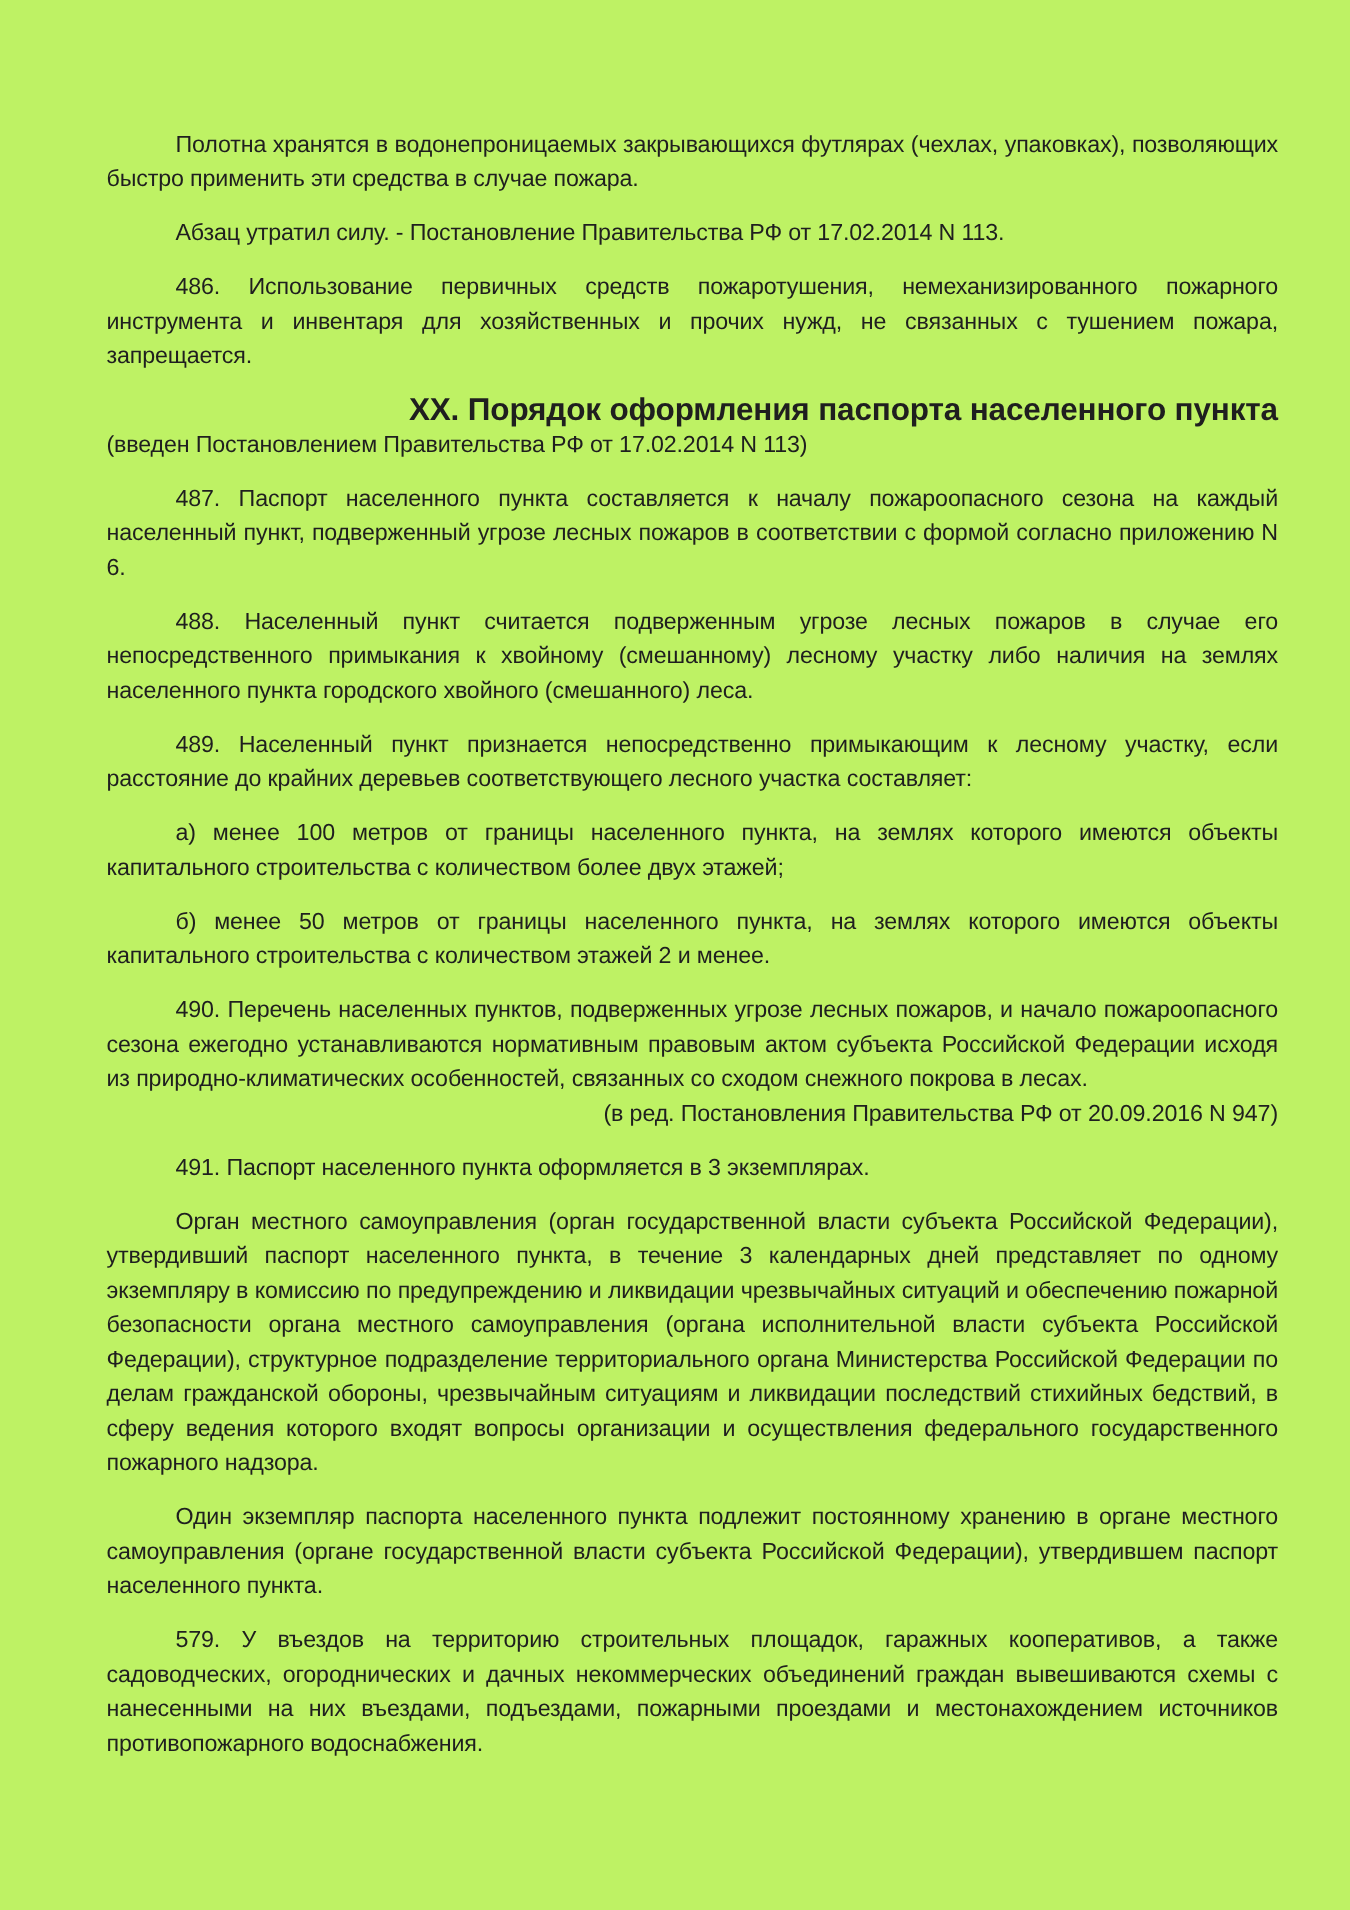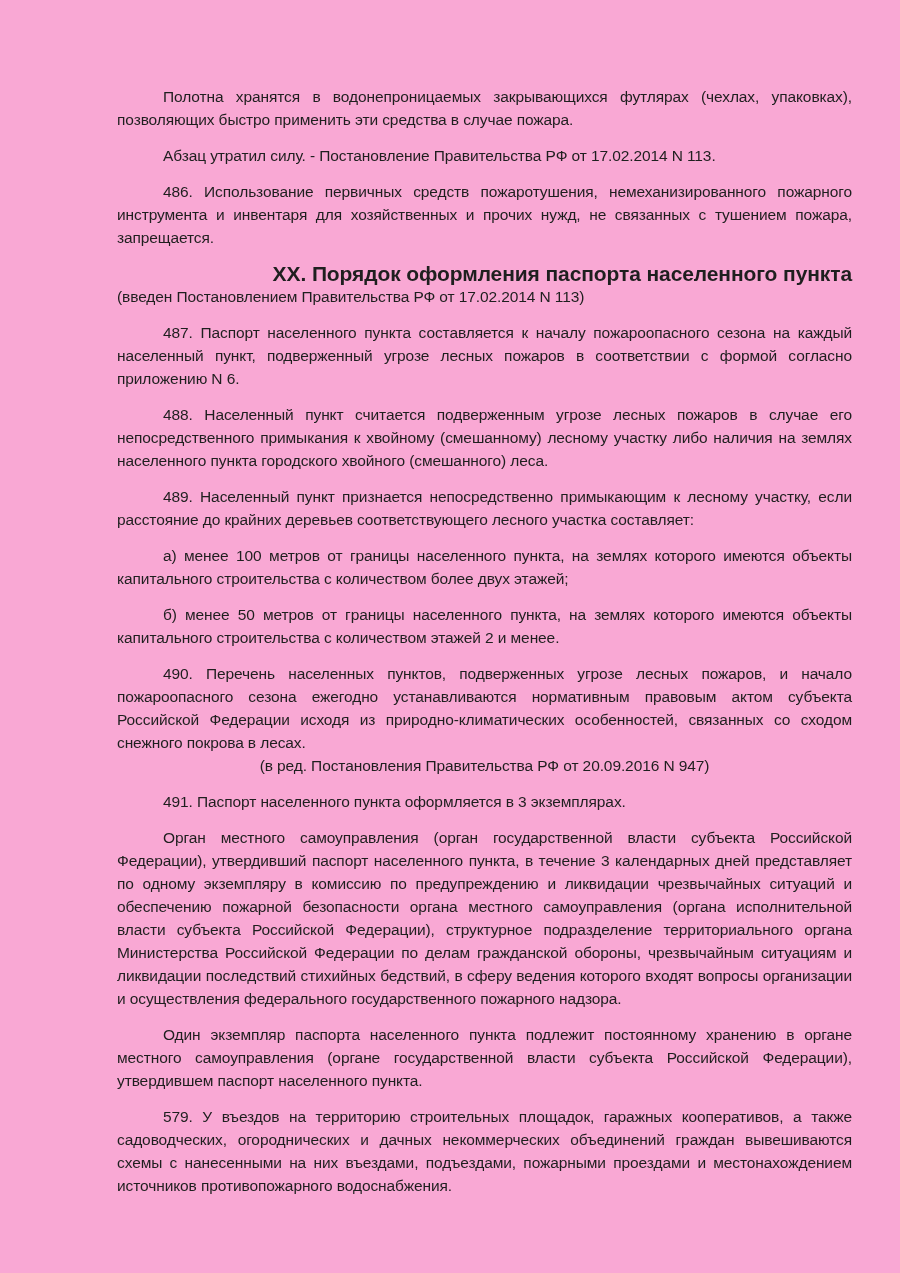--- a/index.html
+++ b/index.html
@@ -7,37 +7,37 @@
     margin: 0;
     padding: 0;
     background: #ffffff;
   }
   .page {
     position: relative;
     width: 900px;
     height: 1273px;
     margin: 0 auto;
     box-sizing: border-box;
-    background: #f9a8d4;
-    padding: 85px 48px 40px 117px;
+    background: #bef264;
+    padding: 85px 48px 40px 71px;
     font-family: "Liberation Sans", "DejaVu Sans", sans-serif;
     font-size: 15.5px;
     line-height: 23px;
     color: #1f1f1f;
     letter-spacing: -0.1px;
     overflow: hidden;
   }
   .para {
     margin: 0 0 13px 0;
     text-align: justify;
     text-indent: 46px;
   }
   .amendment {
     margin: -13px 0 13px 0;
-    text-align: center;
+    text-align: right;
     text-indent: 0;
   }
   .heading {
     margin: 0;
     font-size: 21px;
     font-weight: 700;
     text-align: right;
     text-indent: 0;
   }
   .subheading {

